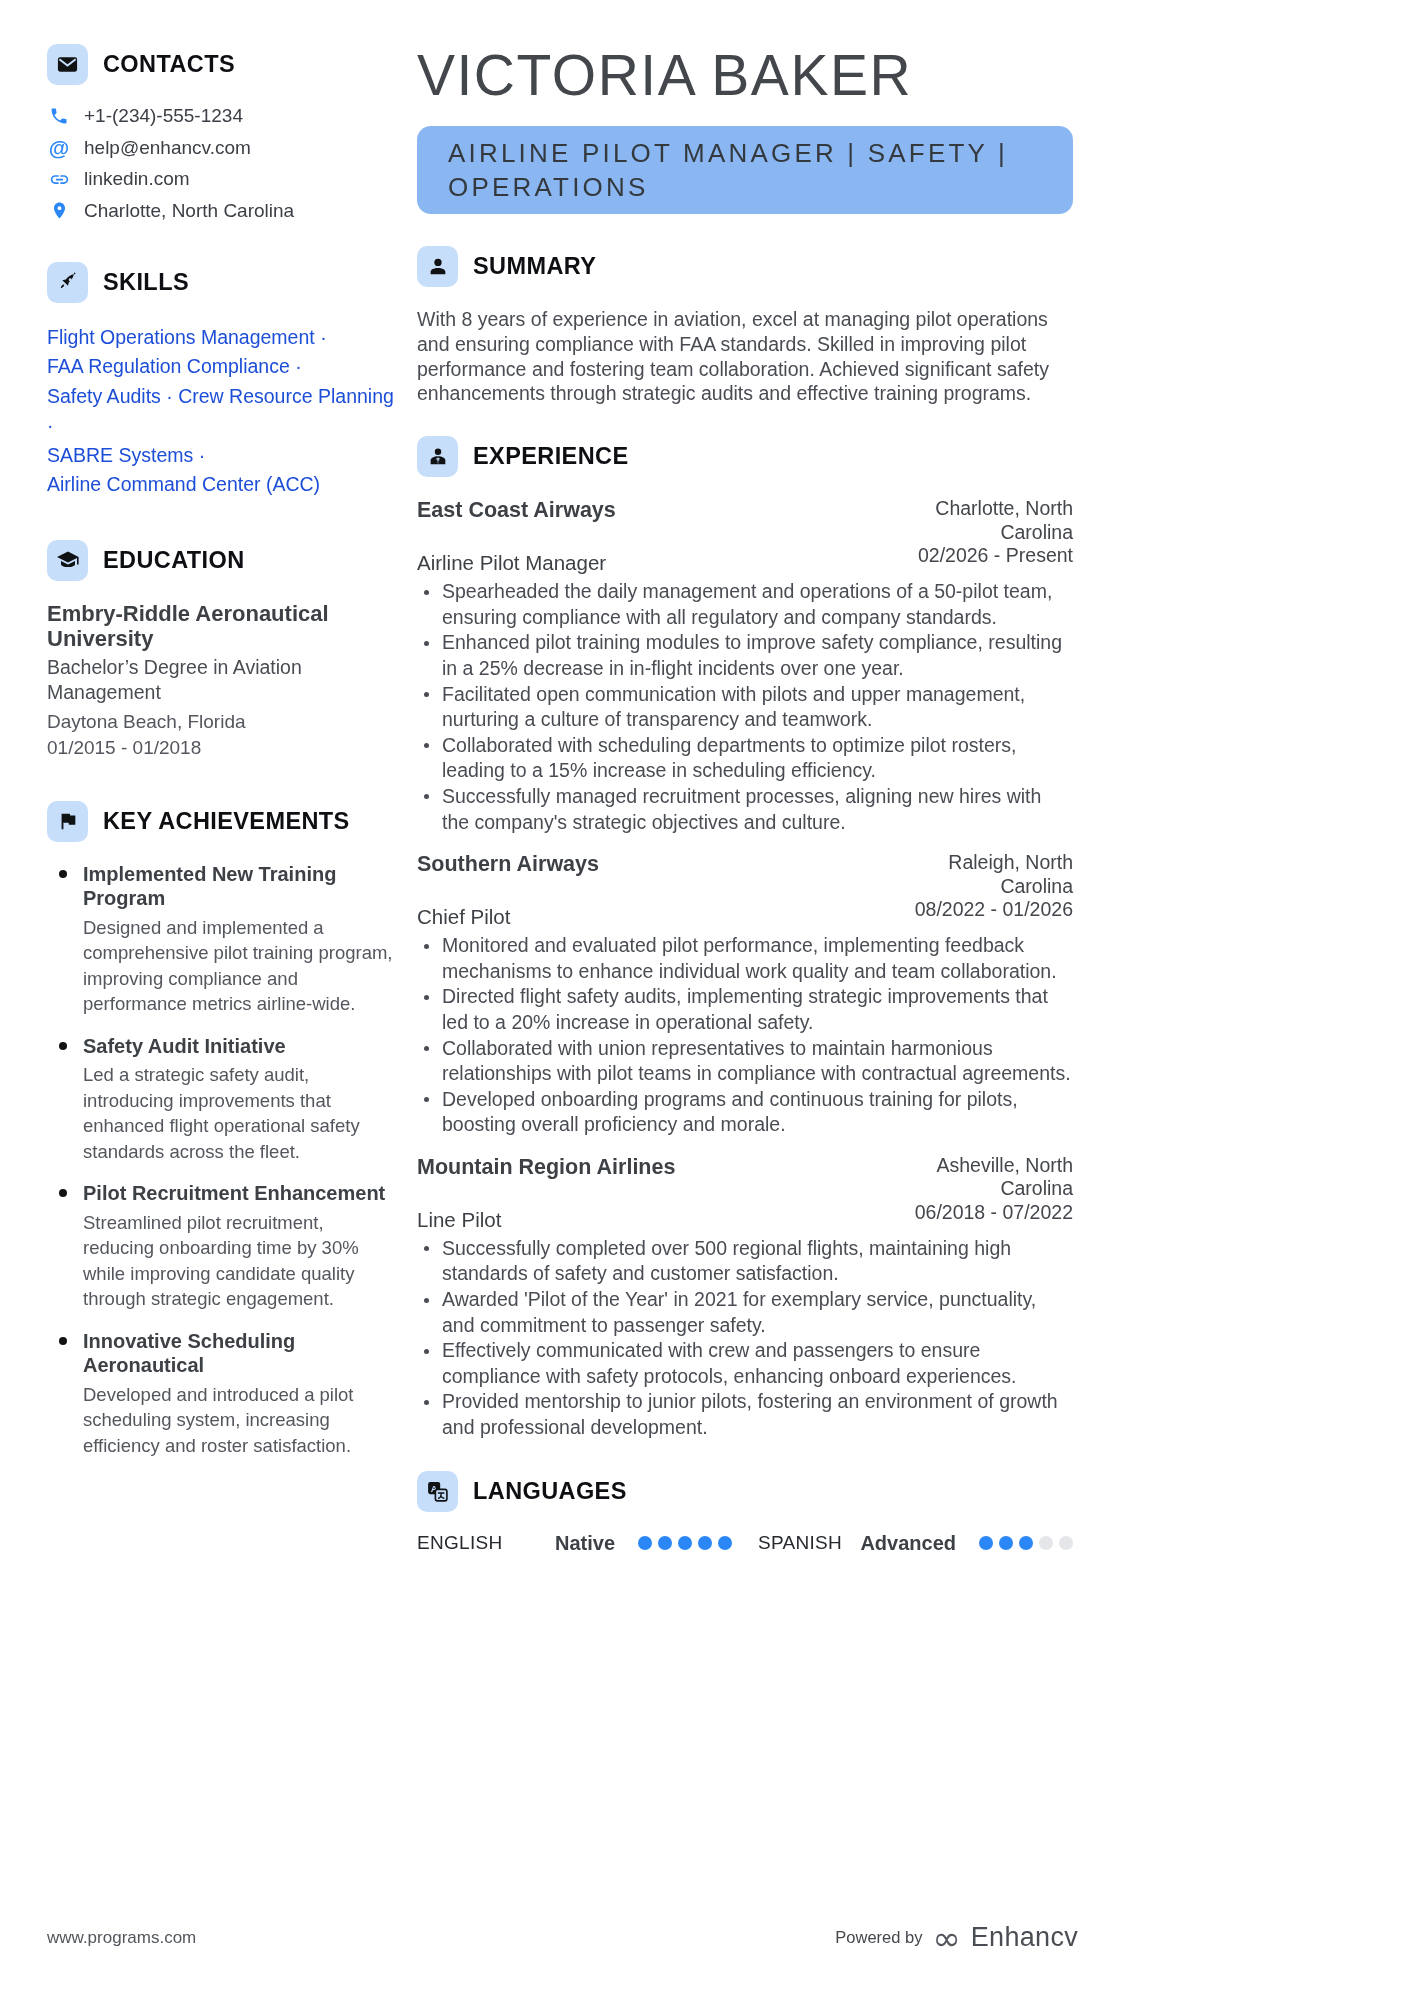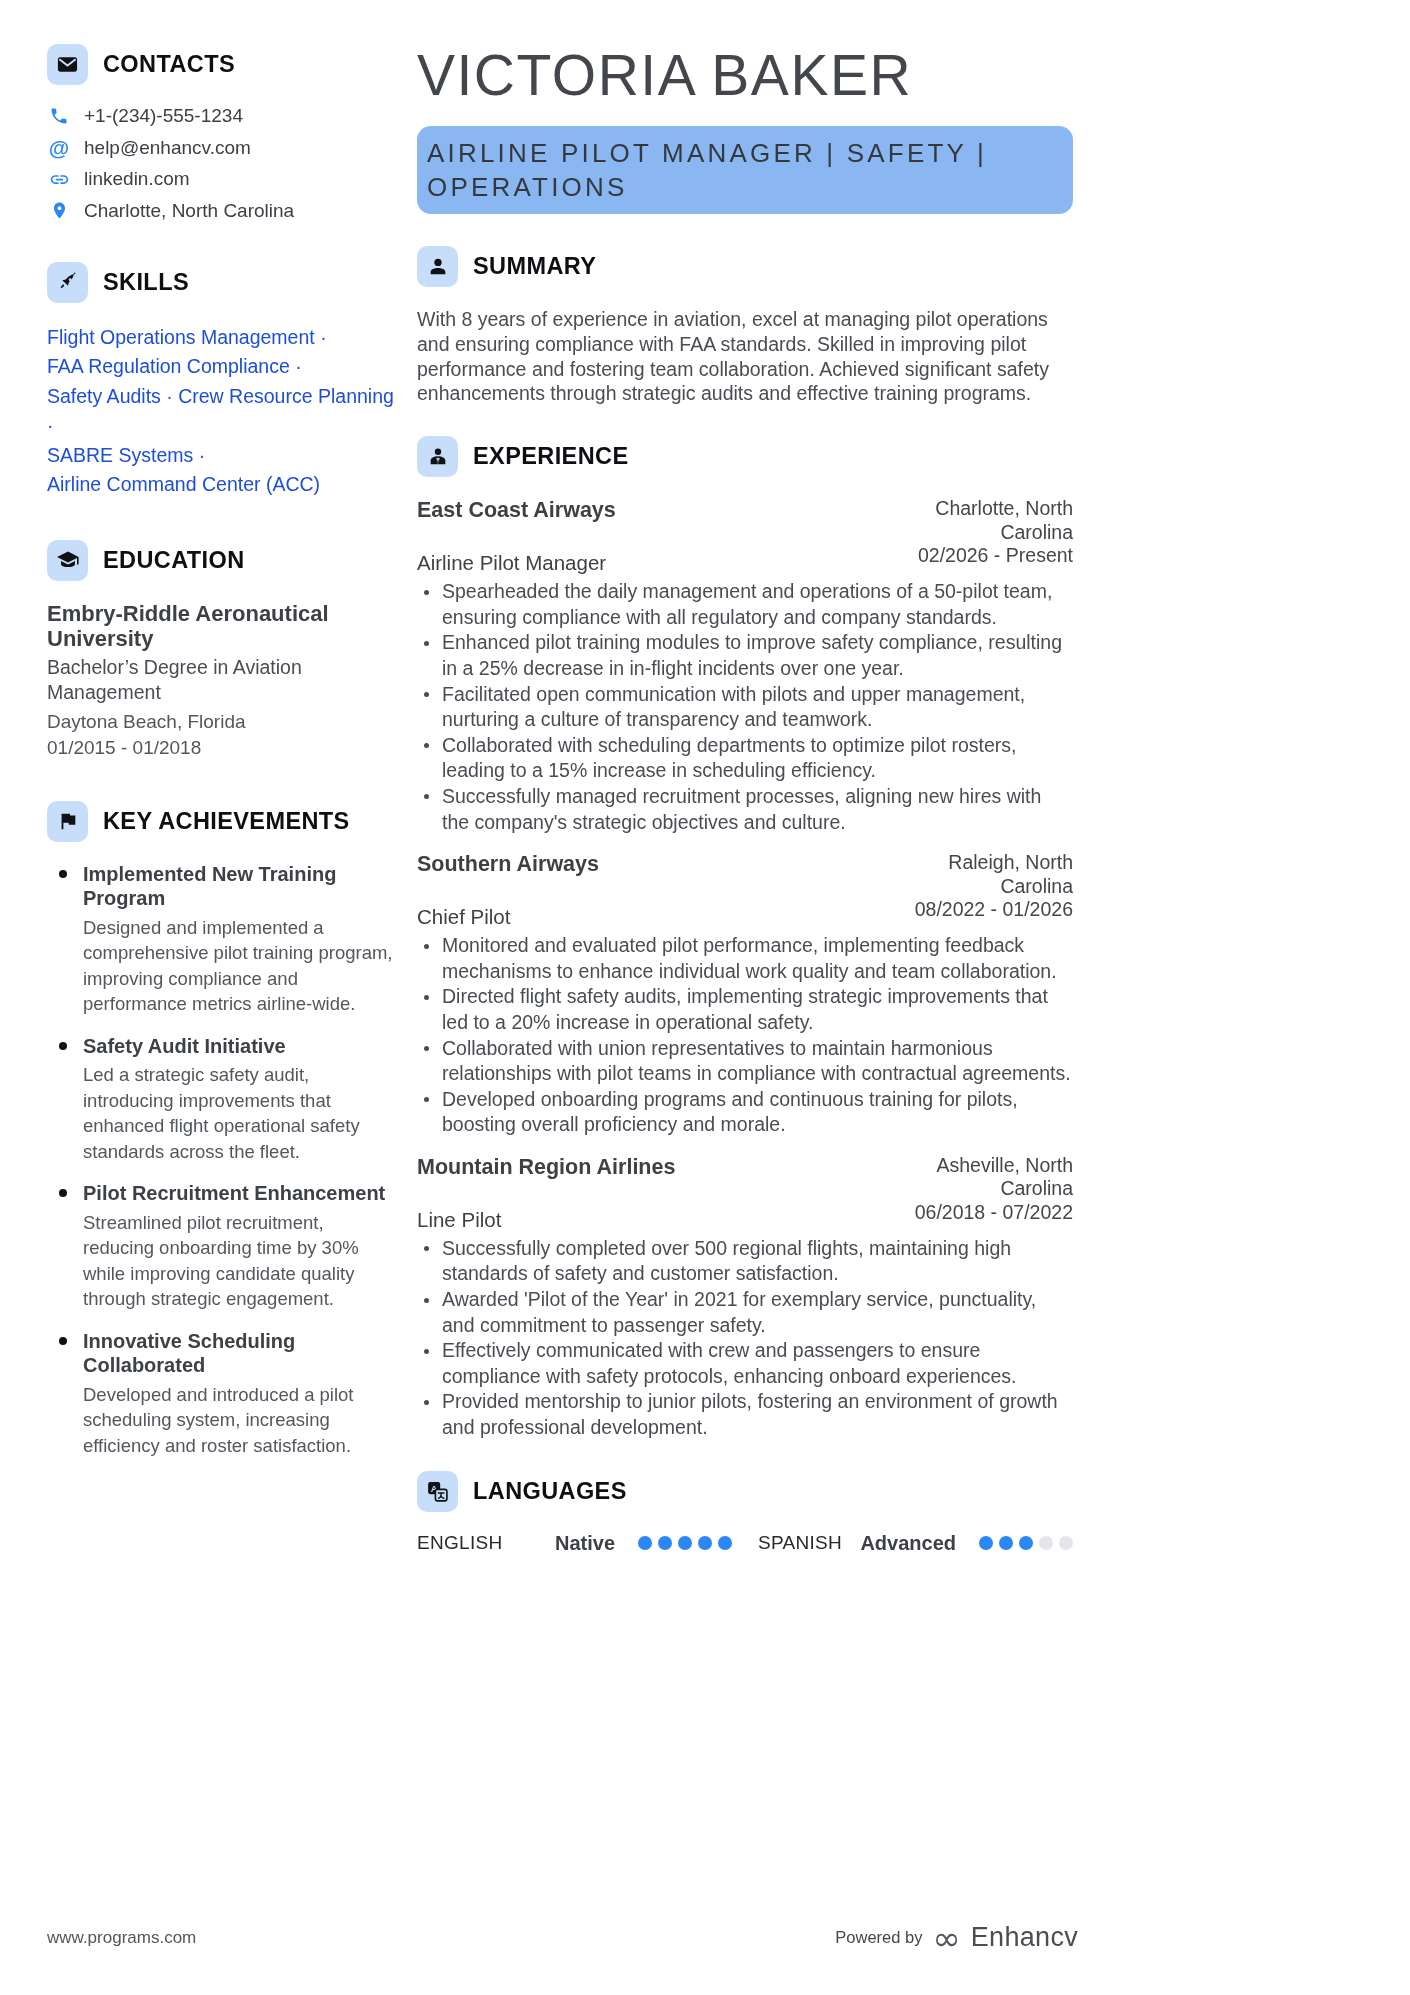--- a/index.html
+++ b/index.html
@@ -25,21 +25,21 @@
   .edu-degree{font-size:19.5px;color:#494d53;line-height:25px;margin-bottom:4px;}
   .edu-meta{font-size:19px;color:#53575d;line-height:26px;}
   .ach{display:flex;margin-bottom:17px;}
   .ach-dot{width:8px;height:8px;border-radius:50%;background:#101214;margin:8px 16px 0 12px;flex-shrink:0;}
   .ach-title{font-size:20px;font-weight:700;color:#3d4146;line-height:24.5px;margin-bottom:4px;}
   .ach-desc{font-size:18.5px;color:#53575d;line-height:25.5px;}
 
   
   .main{width:656px;}
   .name{font-size:57px;font-weight:400;letter-spacing:1.5px;color:#43474c;margin:0 0 20px 0;line-height:62px;}
-  .badge{background:#8ab7f1;border-radius:14px;padding:10px 10px;font-size:26px;letter-spacing:3.2px;
+  .badge{background:#8ab7f1;border-radius:14px;padding:10px 31px;font-size:26px;letter-spacing:3.2px;
     color:#34393e;line-height:34px;margin-bottom:32px;}
   .m-sec{margin-bottom:30px;}
   .summary-text{font-size:19.5px;color:#494d53;line-height:24.8px;}
   .job{margin-bottom:16px;}
   .job-row{display:flex;justify-content:space-between;align-items:flex-start;}
   .company{font-size:21.5px;font-weight:700;color:#3d4146;line-height:26px;}
   .job-right{width:178px;text-align:right;font-size:19.5px;color:#43474c;line-height:23.5px;flex-shrink:0;}
   .job-title{font-size:20.5px;color:#3d4146;line-height:25px;margin-top:6px;}
   .bullets{margin-top:4px;}
   .li{display:flex;gap:13px;}
@@ -176,21 +176,21 @@
       <div class="ach">
         <span class="ach-dot"></span>
         <div>
           <div class="ach-title">Pilot Recruitment Enhancement</div>
           <div class="ach-desc">Streamlined pilot recruitment, reducing onboarding time by 30% while improving candidate quality through strategic engagement.</div>
         </div>
       </div>
       <div class="ach">
         <span class="ach-dot"></span>
         <div>
-          <div class="ach-title">Innovative Scheduling Collaborated</div>
+          <div class="ach-title">Innovative Scheduling Aeronautical</div>
           <div class="ach-desc">Developed and introduced a pilot scheduling system, increasing efficiency and roster satisfaction.</div>
         </div>
       </div>
     </section>
   </aside>
 
   <main class="main">
 
     <h1 class="name">VICTORIA BAKER</h1>
     <div class="badge">AIRLINE PILOT MANAGER | SAFETY | OPERATIONS</div>

